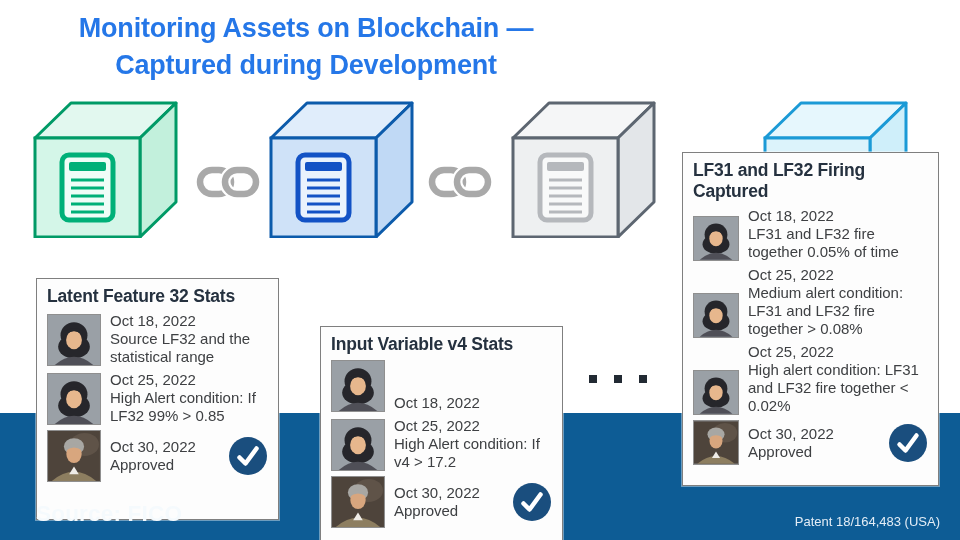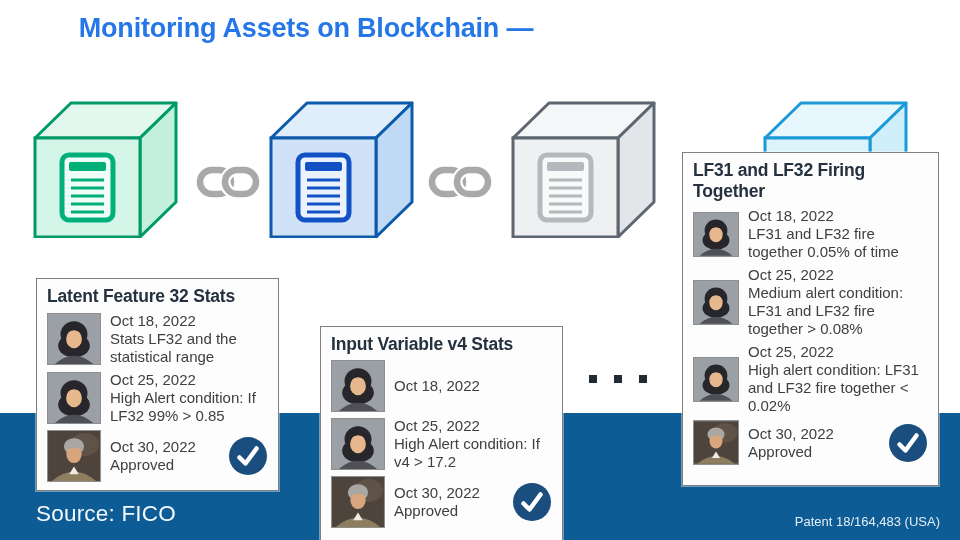--- a/index.html
+++ b/index.html
@@ -23,56 +23,57 @@
   }
   
   .dots{position:absolute;left:589px;top:375px;display:flex;gap:17px;z-index:3;}
   .dots span{width:8px;height:8px;background:#222a33;display:block;}
   
   .card{
     position:absolute;background:#fdfdfd;border:1px solid #7f7f7f;
     box-sizing:border-box;padding:7px 10px;z-index:5;
     box-shadow:0 0 0 1px rgba(255,255,255,.4);
   }
-  .card-1{left:36px;top:278px;width:243px;height:213px;}
+  .card-1{left:36px;top:278px;width:243px;height:242px;}
   .card-2{left:320px;top:278px;width:243px;height:240px;margin-top:48px;}
   .card-3{left:682px;top:152px;width:257px;height:334px;}
   .card-title{
     font-size:17.5px;line-height:21px;font-weight:700;color:#25313f;
     letter-spacing:-.2px;margin-bottom:4px;
   }
-  .entry{display:flex;gap:9px;margin-top:5px;align-items:center;}
+  .entry{display:flex;gap:9px;margin-top:5px;align-items:flex-end;}
   .photo{
     flex:0 0 54px;width:54px;height:52px;border:1px solid #8f8f8f;
     box-sizing:border-box;overflow:hidden;background:#9aa0a6;
   }
   .card-3 .photo{flex:0 0 46px;width:46px;height:45px;}
   .photo svg{display:block;width:100%;height:100%;}
   .entry-text{font-size:15px;line-height:18px;color:#3e4043;}
   .card-1 .entry-text,.card-2 .entry-text{max-width:166px;}
   .card-3 .entry-text{max-width:192px;}
   .entry.approved{align-items:center;}
   .check{flex:0 0 40px;width:40px;height:40px;margin-left:auto;align-self:center;}
   
   .source{
     position:absolute;left:36px;top:501px;z-index:6;
-    color:#f5fafd;font-size:22.5px;letter-spacing:.2px;
+    color:#f5fafd;font-size:22.5px;letter-spacing:.2px;font-weight:bold;
   }
   .patent{
     position:absolute;right:20px;top:514px;z-index:6;
     color:#e3edf6;font-size:13px;
   }
 </style>
 </head>
 <body>
 
 <div class="slide">
 
   <div class="title">
     <div>Monitoring Assets on Blockchain —</div>
+    <div>Captured during Development</div>
   </div>
 
   <svg class="cube" style="left:30px;top:98px" viewBox="0 0 150 140">
     <polygon points="5,40 41,5 146,5 110,40" fill="#e2f8ef" stroke="#009a66" stroke-width="3" stroke-linejoin="round"></polygon>
     <polygon points="110,40 146,5 146,104 110,139" fill="#c2f0dc" stroke="#009a66" stroke-width="3" stroke-linejoin="round"></polygon>
     <rect x="5" y="40" width="105" height="99" fill="#d4f6e8" stroke="#009a66" stroke-width="3"></rect>
     <g>
       <rect x="32" y="57" width="51" height="65" rx="7" fill="#effdf7" stroke="#00b078" stroke-width="5"></rect>
       <rect x="39" y="64" width="37" height="9" rx="2" fill="#00b078"></rect>
       <g stroke="#00b078" stroke-width="3.2">
@@ -154,21 +155,21 @@
             <rect width="54" height="52" fill="#9aa0a6"></rect>
             <ellipse cx="27" cy="21" rx="14" ry="13.5" fill="#26262b"></ellipse>
             <ellipse cx="27" cy="33" rx="16.5" ry="12" fill="#26262b"></ellipse>
             <path d="M7 52 Q27 35 47 52 Z" fill="#4f4f57"></path>
             <ellipse cx="27" cy="26" rx="8.2" ry="9.6" fill="#e7b78d"></ellipse>
             <path d="M18.6 20.5 Q27 13.5 35.4 20.5 L35.4 16.5 Q27 10.5 18.6 16.5 Z" fill="#26262b"></path>
           </svg>
       </div>
       <div class="entry-text">
         <div>Oct 18, 2022</div>
-        <div>Stats LF32 and the statistical range</div>
+        <div>Source LF32 and the statistical range</div>
       </div>
     </div>
 
     <div class="entry">
       <div class="photo">
         <svg viewBox="0 0 54 52">
             <rect width="54" height="52" fill="#9aa0a6"></rect>
             <ellipse cx="27" cy="21" rx="14" ry="13.5" fill="#26262b"></ellipse>
             <ellipse cx="27" cy="33" rx="16.5" ry="12" fill="#26262b"></ellipse>
             <path d="M7 52 Q27 35 47 52 Z" fill="#4f4f57"></path>
@@ -258,21 +259,21 @@
         <div>Approved</div>
       </div>
       <svg class="check" viewBox="0 0 40 40">
         <circle cx="20" cy="20" r="19" fill="#1a4e7e"></circle>
         <path d="M11.5 21.5 L17.5 27.5 L28.5 12.5" fill="none" stroke="#fff" stroke-width="4.5" stroke-linecap="round" stroke-linejoin="round"></path>
       </svg>
     </div>
   </div>
 
   <div class="card card-3">
-    <div class="card-title">LF31 and LF32 Firing Together</div>
+    <div class="card-title">LF31 and LF32 Firing Captured</div>
 
     <div class="entry">
       <div class="photo">
         <svg viewBox="0 0 54 52">
             <rect width="54" height="52" fill="#9aa0a6"></rect>
             <ellipse cx="27" cy="21" rx="14" ry="13.5" fill="#26262b"></ellipse>
             <ellipse cx="27" cy="33" rx="16.5" ry="12" fill="#26262b"></ellipse>
             <path d="M7 52 Q27 35 47 52 Z" fill="#4f4f57"></path>
             <ellipse cx="27" cy="26" rx="8.2" ry="9.6" fill="#e7b78d"></ellipse>
             <path d="M18.6 20.5 Q27 13.5 35.4 20.5 L35.4 16.5 Q27 10.5 18.6 16.5 Z" fill="#26262b"></path>

